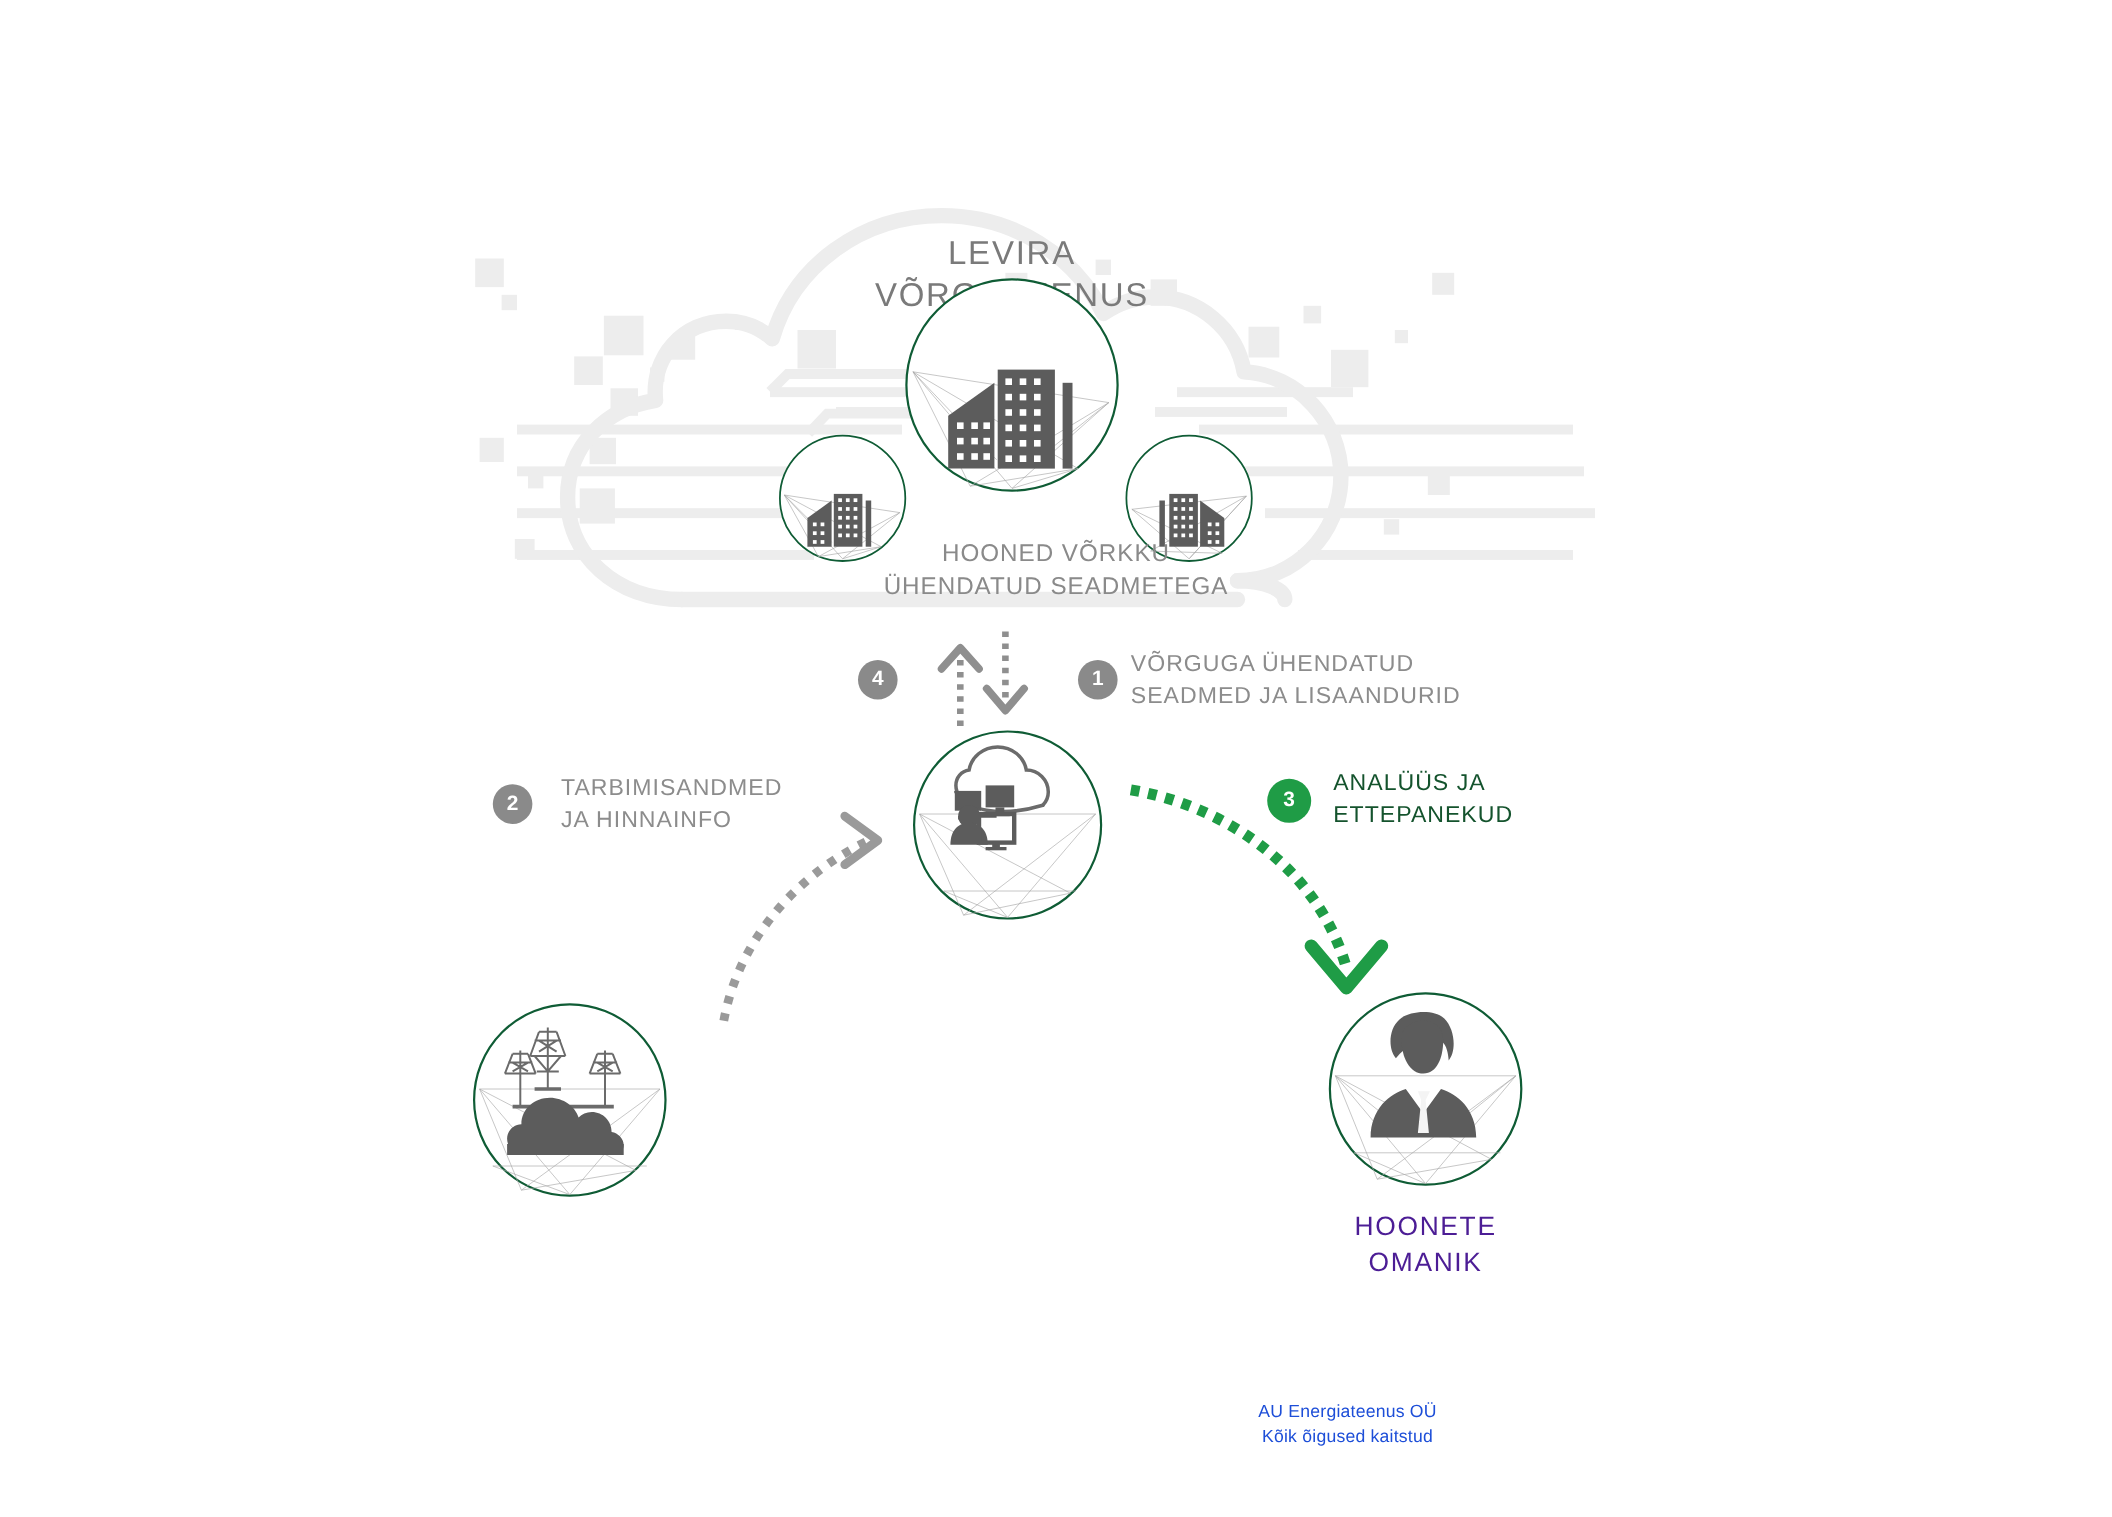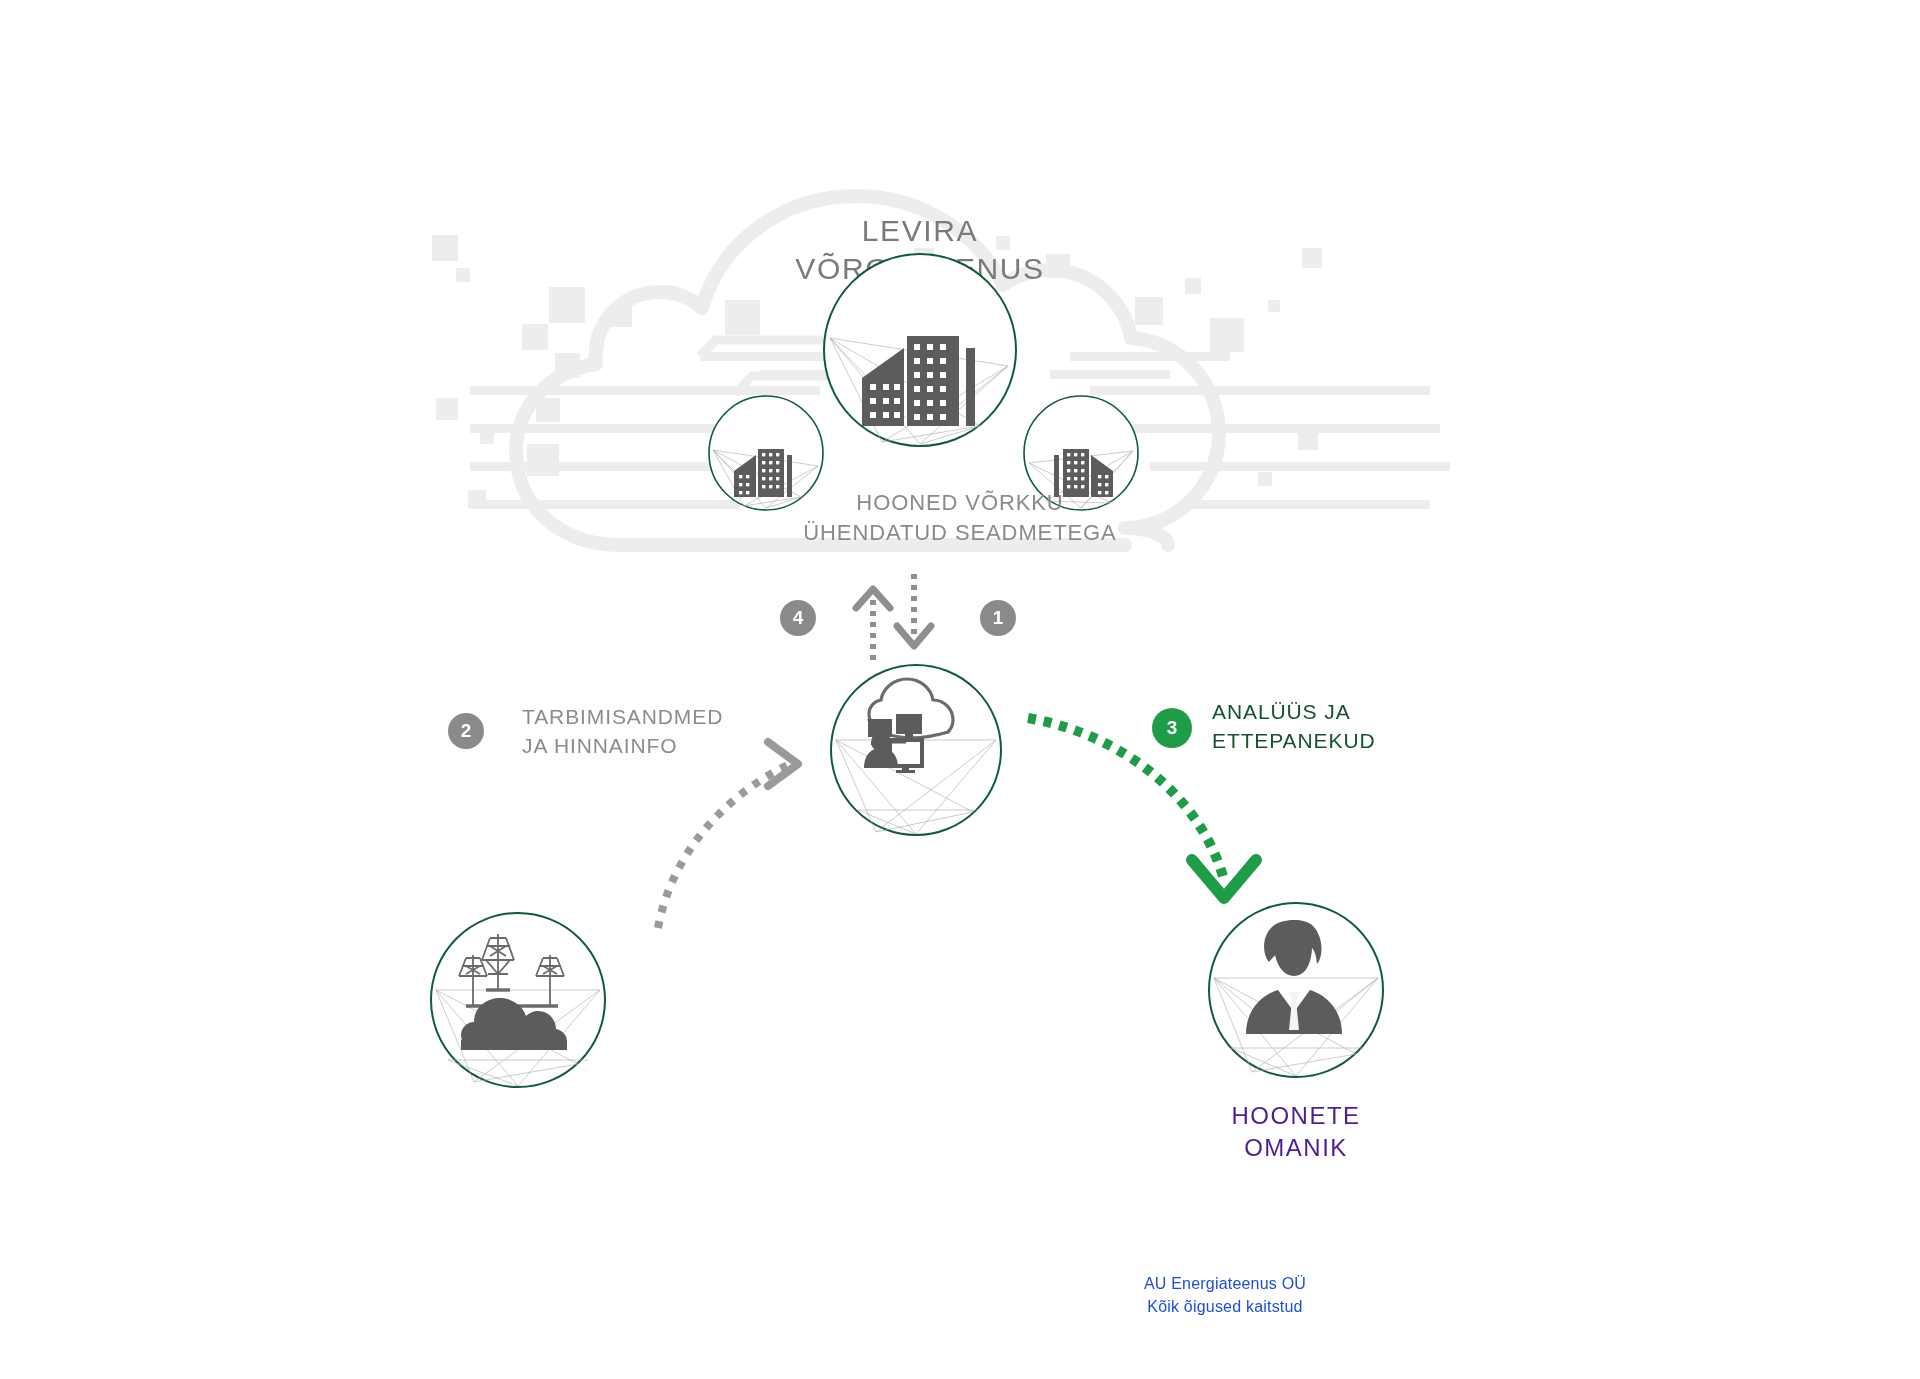--- a/index.html
+++ b/index.html
@@ -241,25 +241,27 @@
     </g>
   </svg>
 
   <div class="badge gray" style="left:780px;top:600px;width:36px;height:36px;">
     <span>4</span>
   </div>
 
   <div class="badge gray" style="left:980px;top:600px;width:36px;height:36px;">
     <span>1</span>
   </div>
+  <div class="steplbl left abs" style="left:1028px;top:590px;width:360px;">VÕRGUGA ÜHENDATUD
+SEADMED JA LISAANDURID</div>
 
   <div class="badge gray" style="left:448px;top:713px;width:36px;height:36px;">
     <span>2</span>
   </div>
-  <div class="steplbl left abs" style="left:522px;top:703px;width:280px;">TARBIMISANDMED
+  <div class="steplbl left abs" style="left:510px;top:703px;width:280px;">TARBIMISANDMED
 JA HINNAINFO</div>
 
   <div class="badge green" style="left:1152px;top:708px;width:40px;height:40px;">
     <span>3</span>
   </div>
   <div class="steplbl left green abs" style="left:1212px;top:698px;width:300px;">ANALÜÜS JA
 ETTEPANEKUD</div>
 
   <svg class="abs" style="left:560px;top:690px;" width="260" height="250">
     <path d="M98 238 C 112 160 170 102 230 74" stroke="#9a9a9a" stroke-width="8" fill="none" stroke-dasharray="7 9" stroke-linecap="butt"></path>

